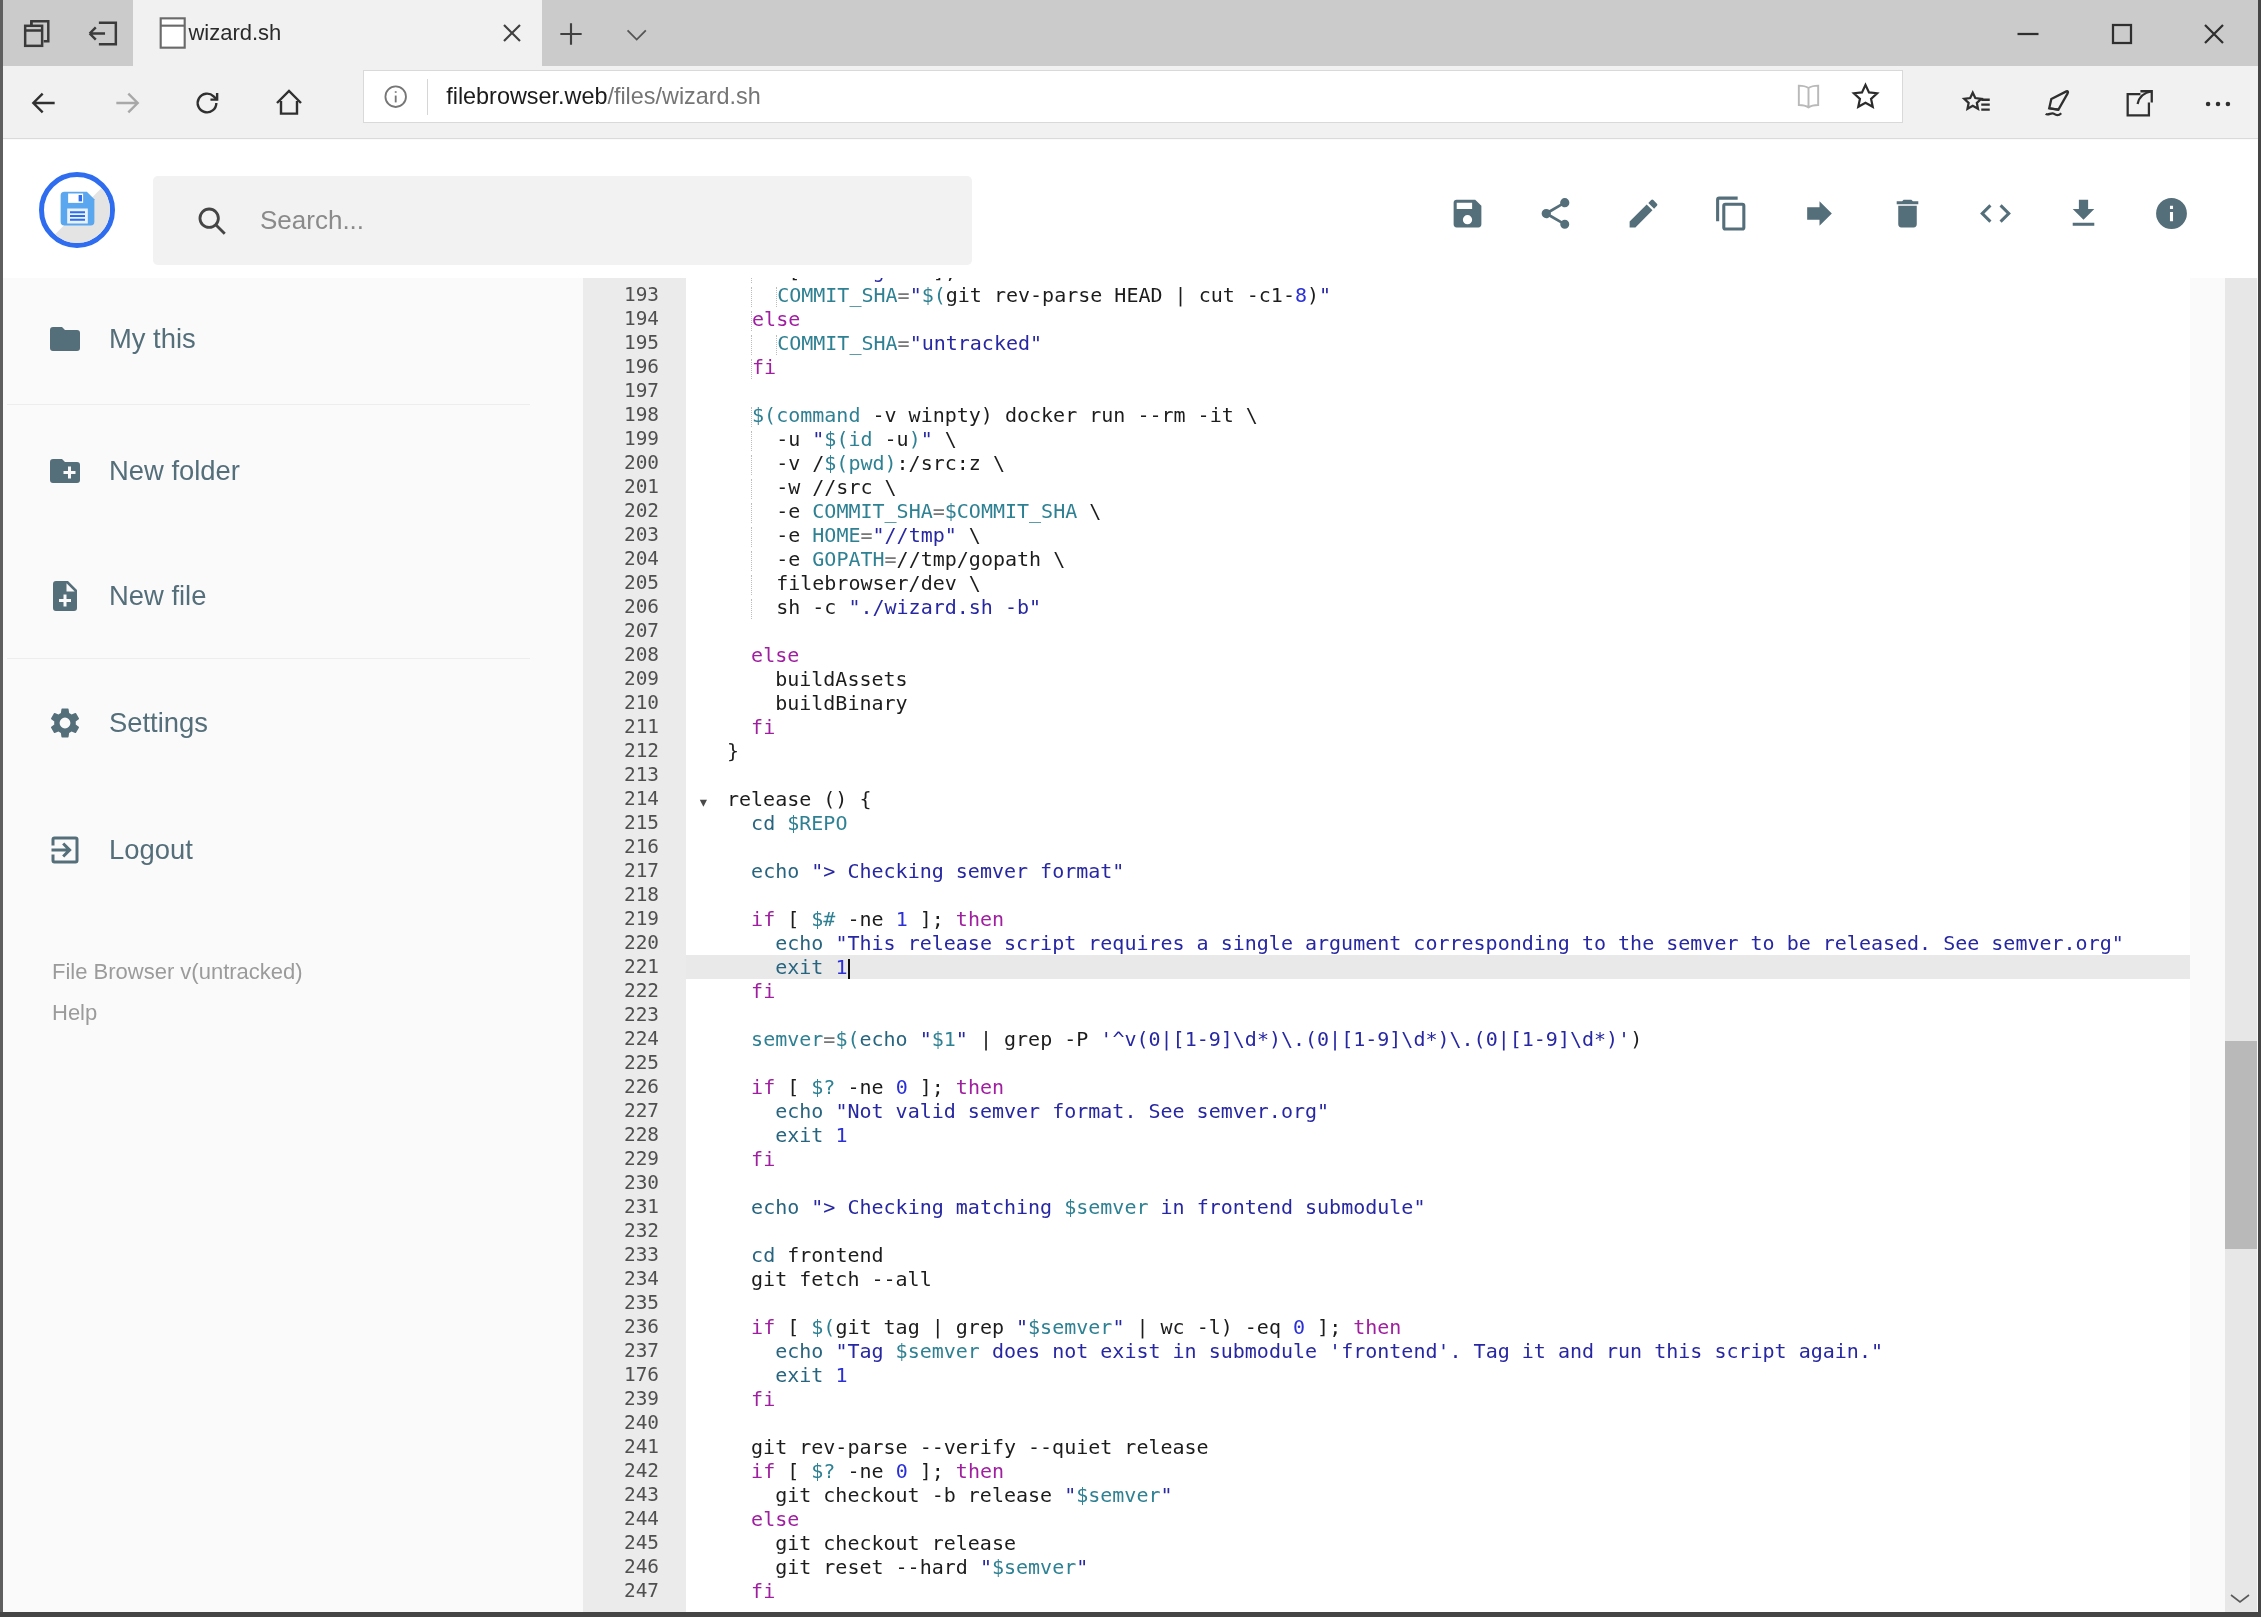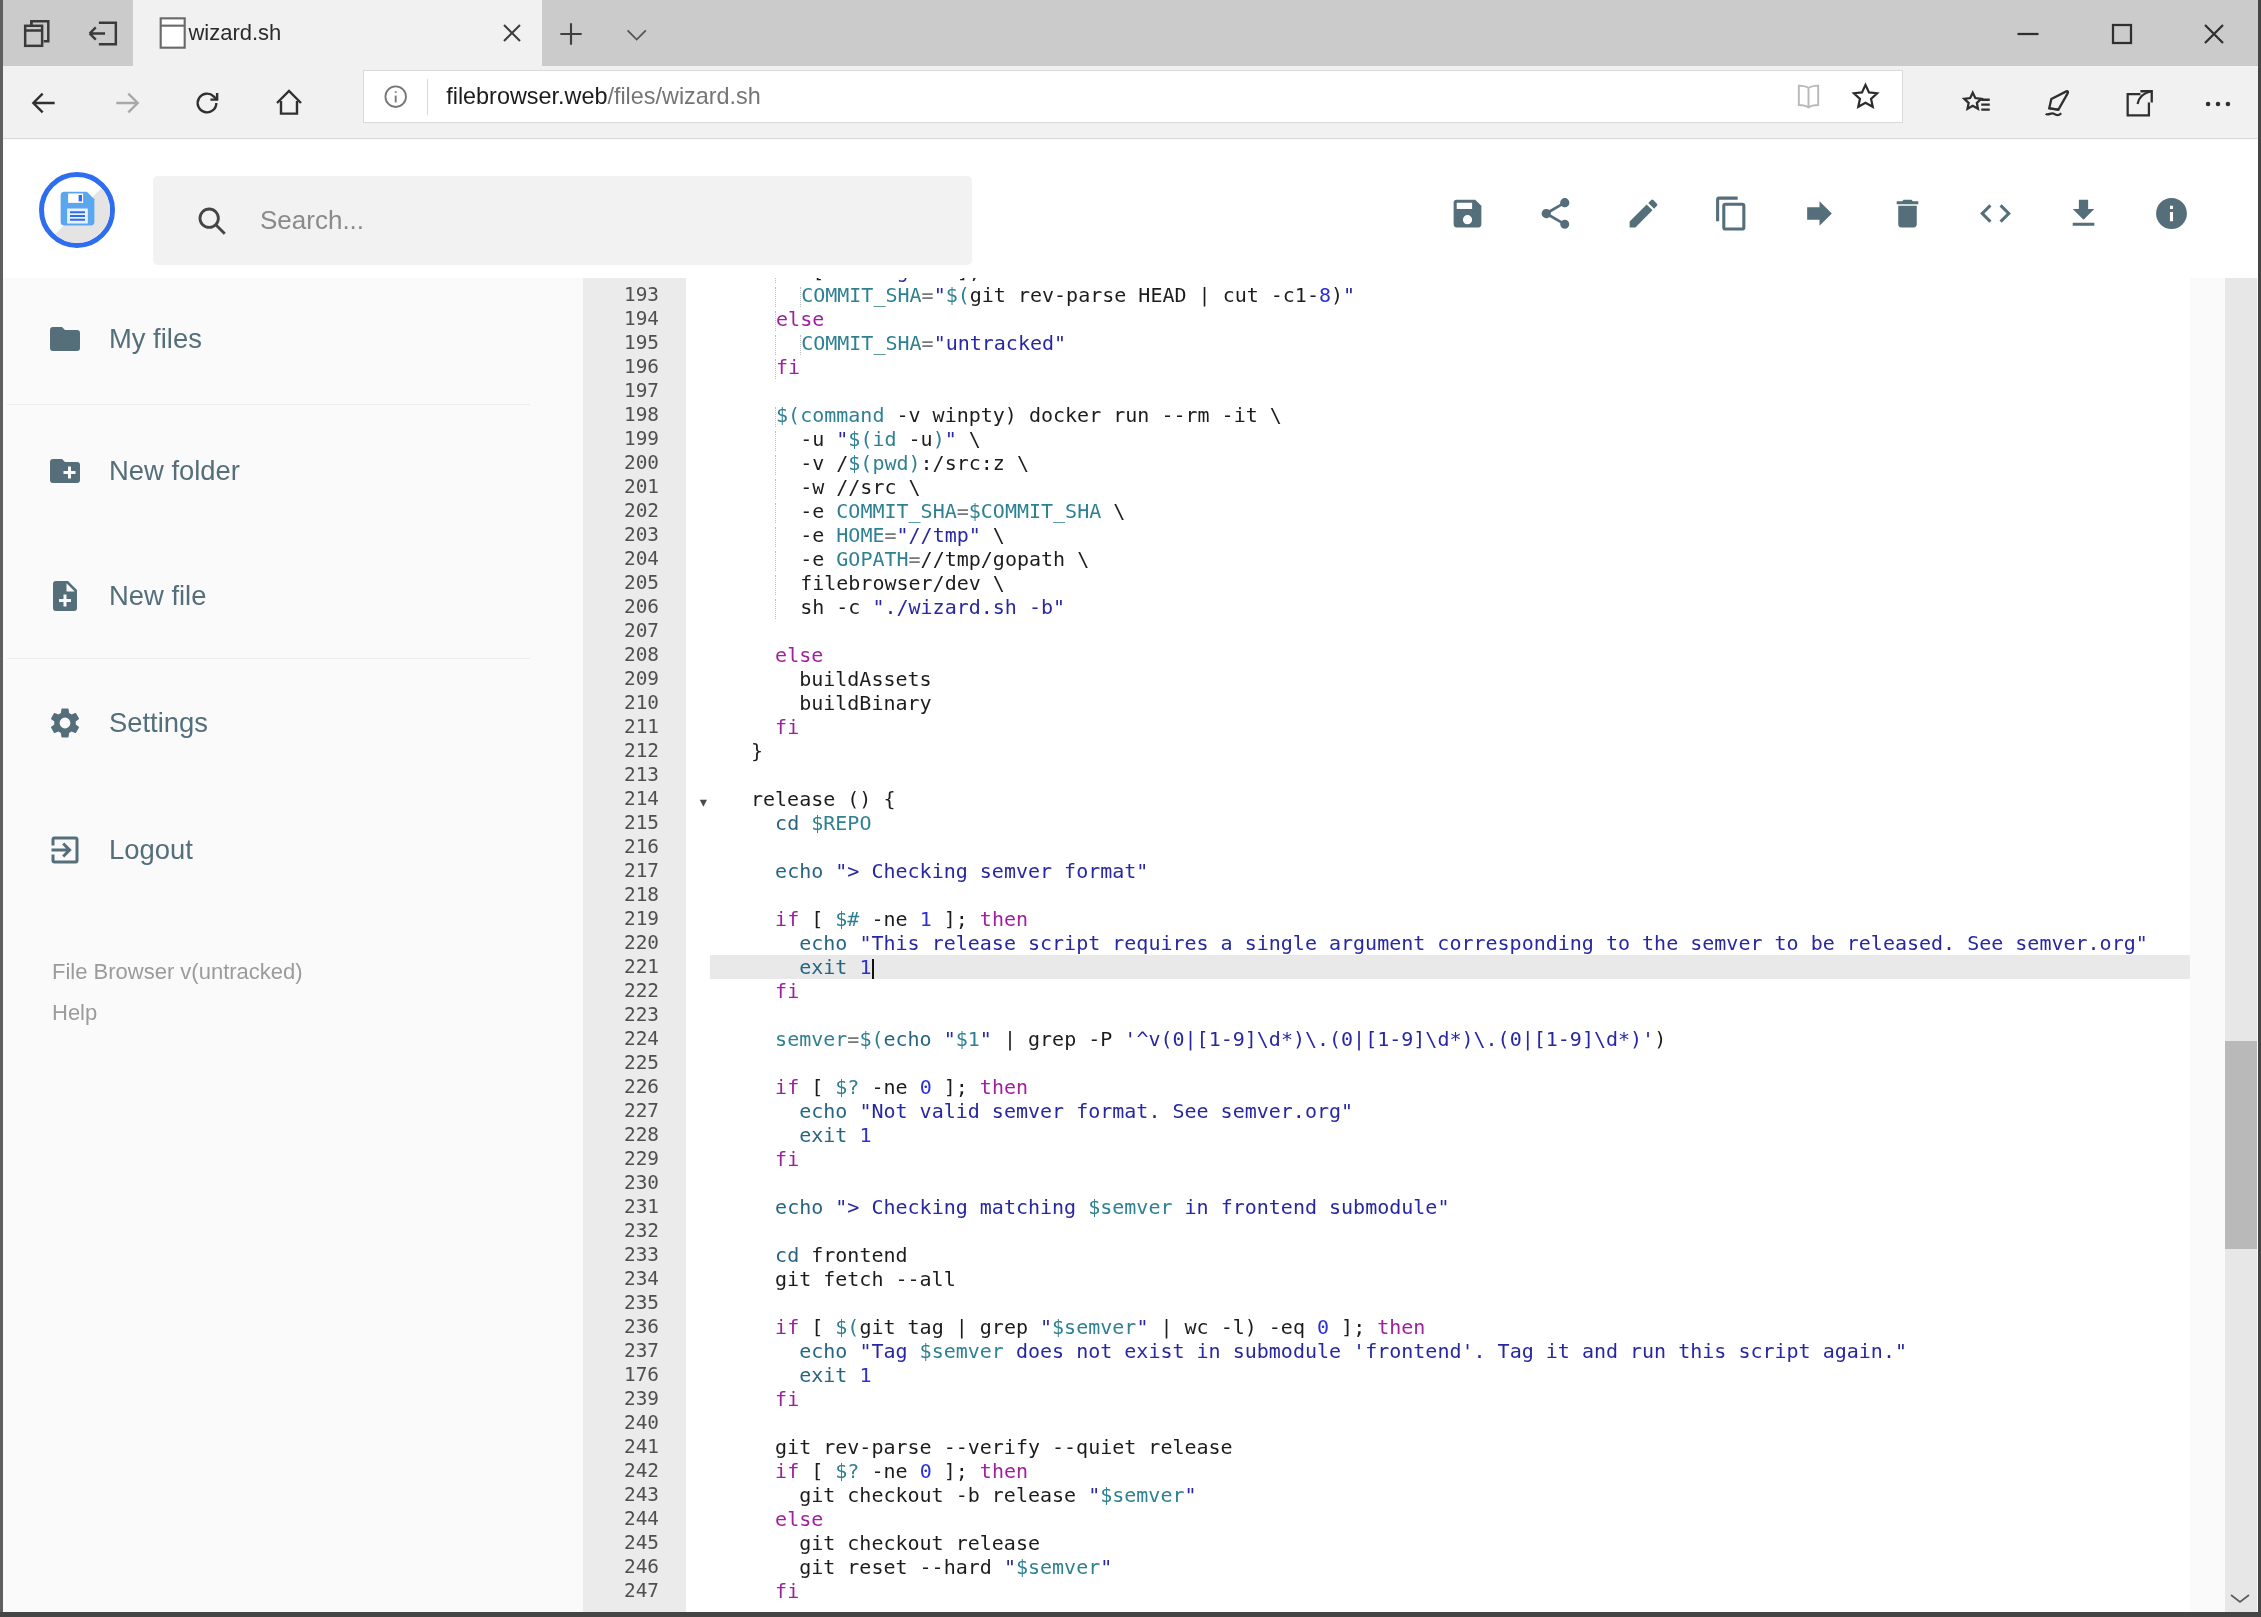--- a/index.html
+++ b/index.html
@@ -54,21 +54,21 @@
   .side-item{position:absolute;left:0;width:533px;height:73px;display:flex;align-items:center;cursor:pointer;}
   .side-item svg{width:36px;height:36px;margin-left:47px;color:#546e7a;}
   .side-label{margin-left:26px;font-size:27.4px;color:#546e7a;}
   .side-div{position:absolute;left:6.5px;width:523px;height:0;border-top:1.6px solid #ededed;}
   .side-footer{position:absolute;left:52px;font-size:22px;color:#9b9b9b;}
   
   .editor{position:absolute;left:583px;top:278px;width:1607px;height:1339px;background:#fff;
           overflow:hidden;font-family:"DejaVu Sans Mono",monospace;font-size:20px;line-height:24px;}
   .gutter-bg{position:absolute;left:0;top:0;width:103px;height:100%;background:#ebebeb;}
   .cm-scroll{position:relative;margin-top:-18.6px;}
-  .cm-row{display:flex;height:24px;gap:24px;}
+  .cm-row{display:flex;height:24px;}
   .cm-gutter{flex:0 0 103px;text-align:right;padding-right:27px;box-sizing:border-box;
              color:#4f4f4f;font-size:19.4px;position:relative;z-index:1;}
   .cm-code{flex:1;padding-left:41px;white-space:pre;color:#1c1c1c;}
   .cm-row.active .cm-code{background:#e9e9e9;}
   .fold{position:absolute;right:-21px;top:2.4px;font-size:14.5px;color:#4a4a4a;font-family:"Liberation Sans",sans-serif;}
   .ck{color:#a01ea0;}  .cb{color:#27647f;}  .cv{color:#2e8093;}
   .cs{color:#2727a3;}  .cn{color:#2a30d6;}  .co{color:#777;}
   .ct{display:inline-block;width:2ch;height:19.4px;border-right:0.8px dotted #bcbcbc;vertical-align:middle;}
   .cursor{display:inline-block;width:1.6px;height:20px;background:#111;vertical-align:middle;margin-left:0.8px;}
   
@@ -281,21 +281,21 @@
         </svg>
     </span>
   </div>
 </div>
 
 <div class="sidebar">
   <div class="side-item" style="top:24px">
     <svg viewBox="0 0 24 24" fill="currentColor">
         <path d="M10 4H4a2 2 0 0 0-2 2v12a2 2 0 0 0 2 2h16a2 2 0 0 0 2-2V8a2 2 0 0 0-2-2h-8l-2-2z"></path>
       </svg>
-    <span class="side-label">My files</span>
+    <span class="side-label">My this</span>
   </div>
   <div class="side-div" style="top:126px"></div>
   <div class="side-item" style="top:281px">
     <svg viewBox="0 0 24 24" fill="currentColor">
         <path d="M14 2H6a2 2 0 0 0-2 2v16a2 2 0 0 0 2 2h12a2 2 0 0 0 2-2V8l-6-6zm2 14h-3v3h-2v-3H8v-2h3v-3h2v3h3v2zm-3-7V3.5L18.5 9H13z"></path>
       </svg>
     <span class="side-label">New file</span>
   </div>
   <div class="side-item" style="top:156px">
     <svg viewBox="0 0 24 24" fill="currentColor">

